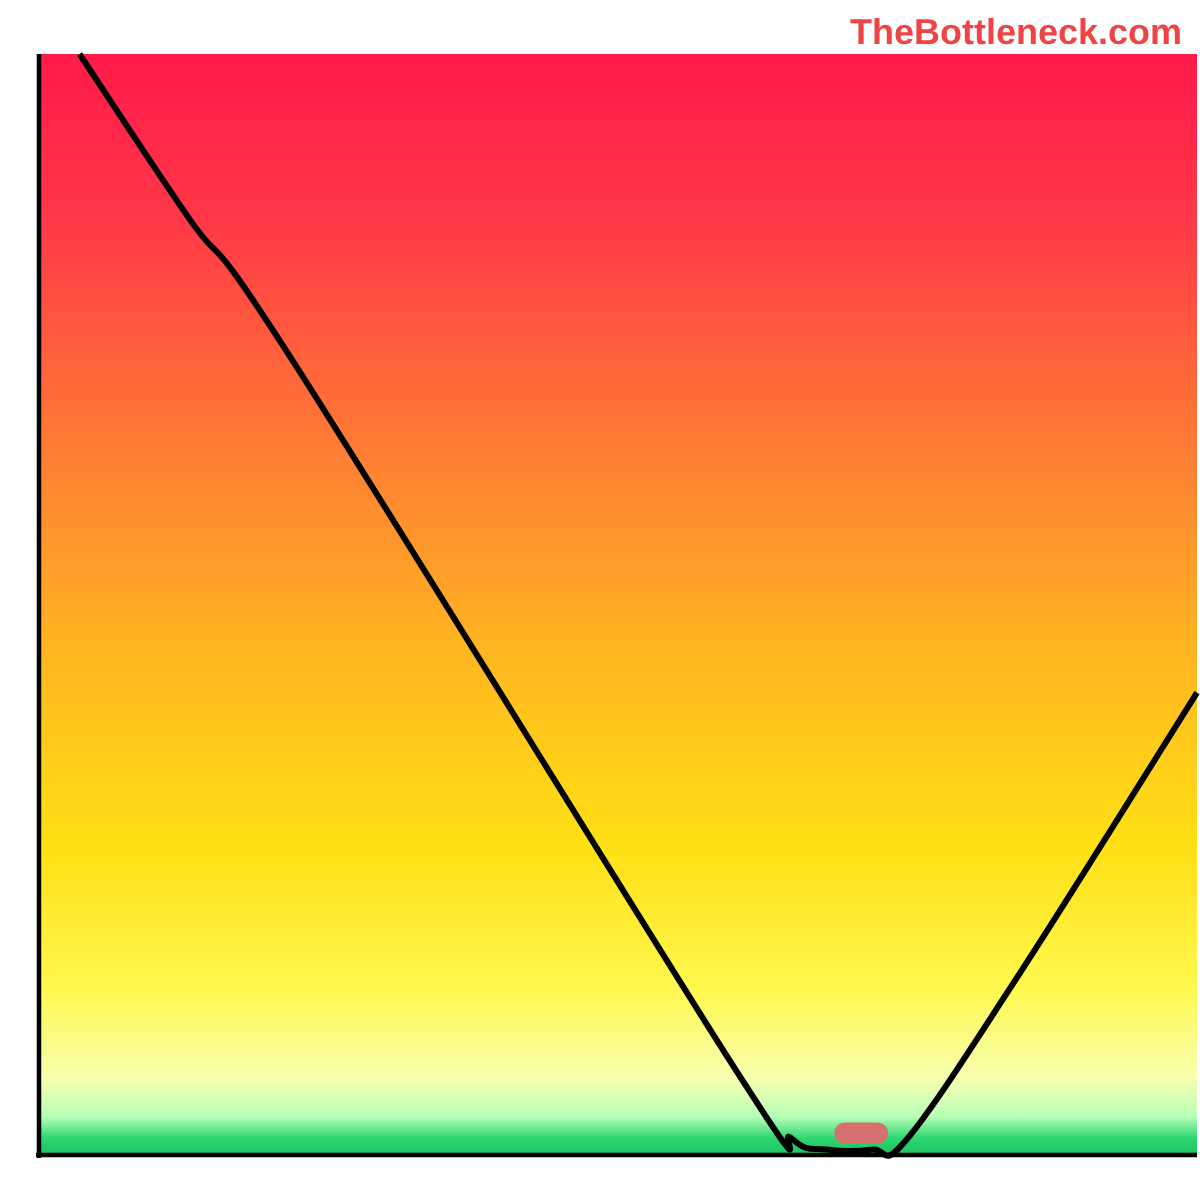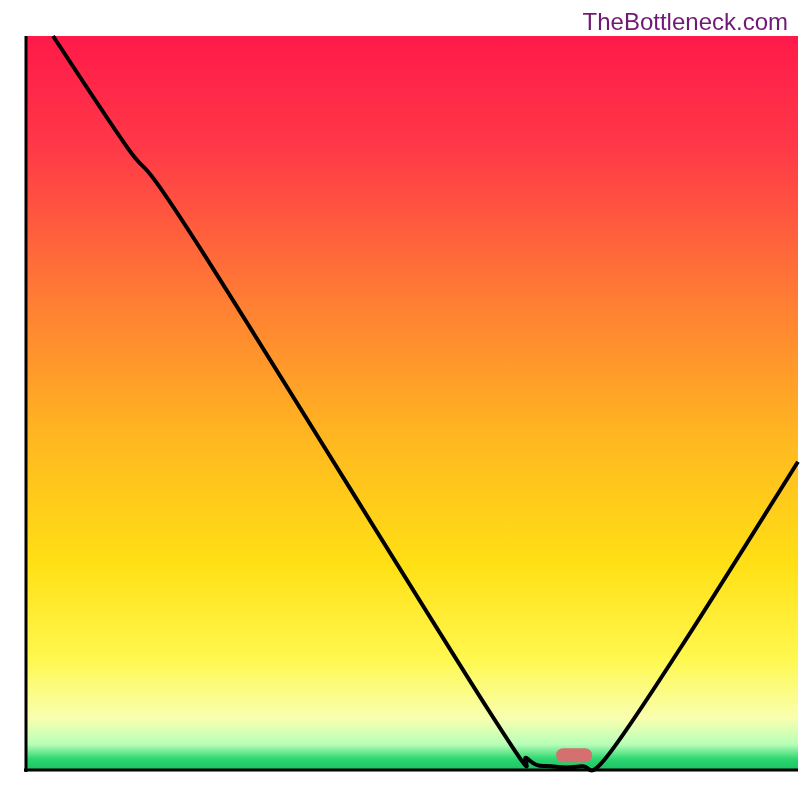--- a/index.html
+++ b/index.html
@@ -14,22 +14,22 @@
     position: relative;
     width: 800px;
     height: 800px;
     background: white;
   }
   .watermark {
     position: absolute;
     top: 8px;
     right: 12px;
     font-size: 24px;
-    font-weight: normal;
-    color: #701a75;
+    font-weight: bold;
+    color: #ef4444;
     z-index: 10;
   }
   svg {
     display: block;
   }
 </style>
 </head>
 <body>
 
 <div class="chart-container">

